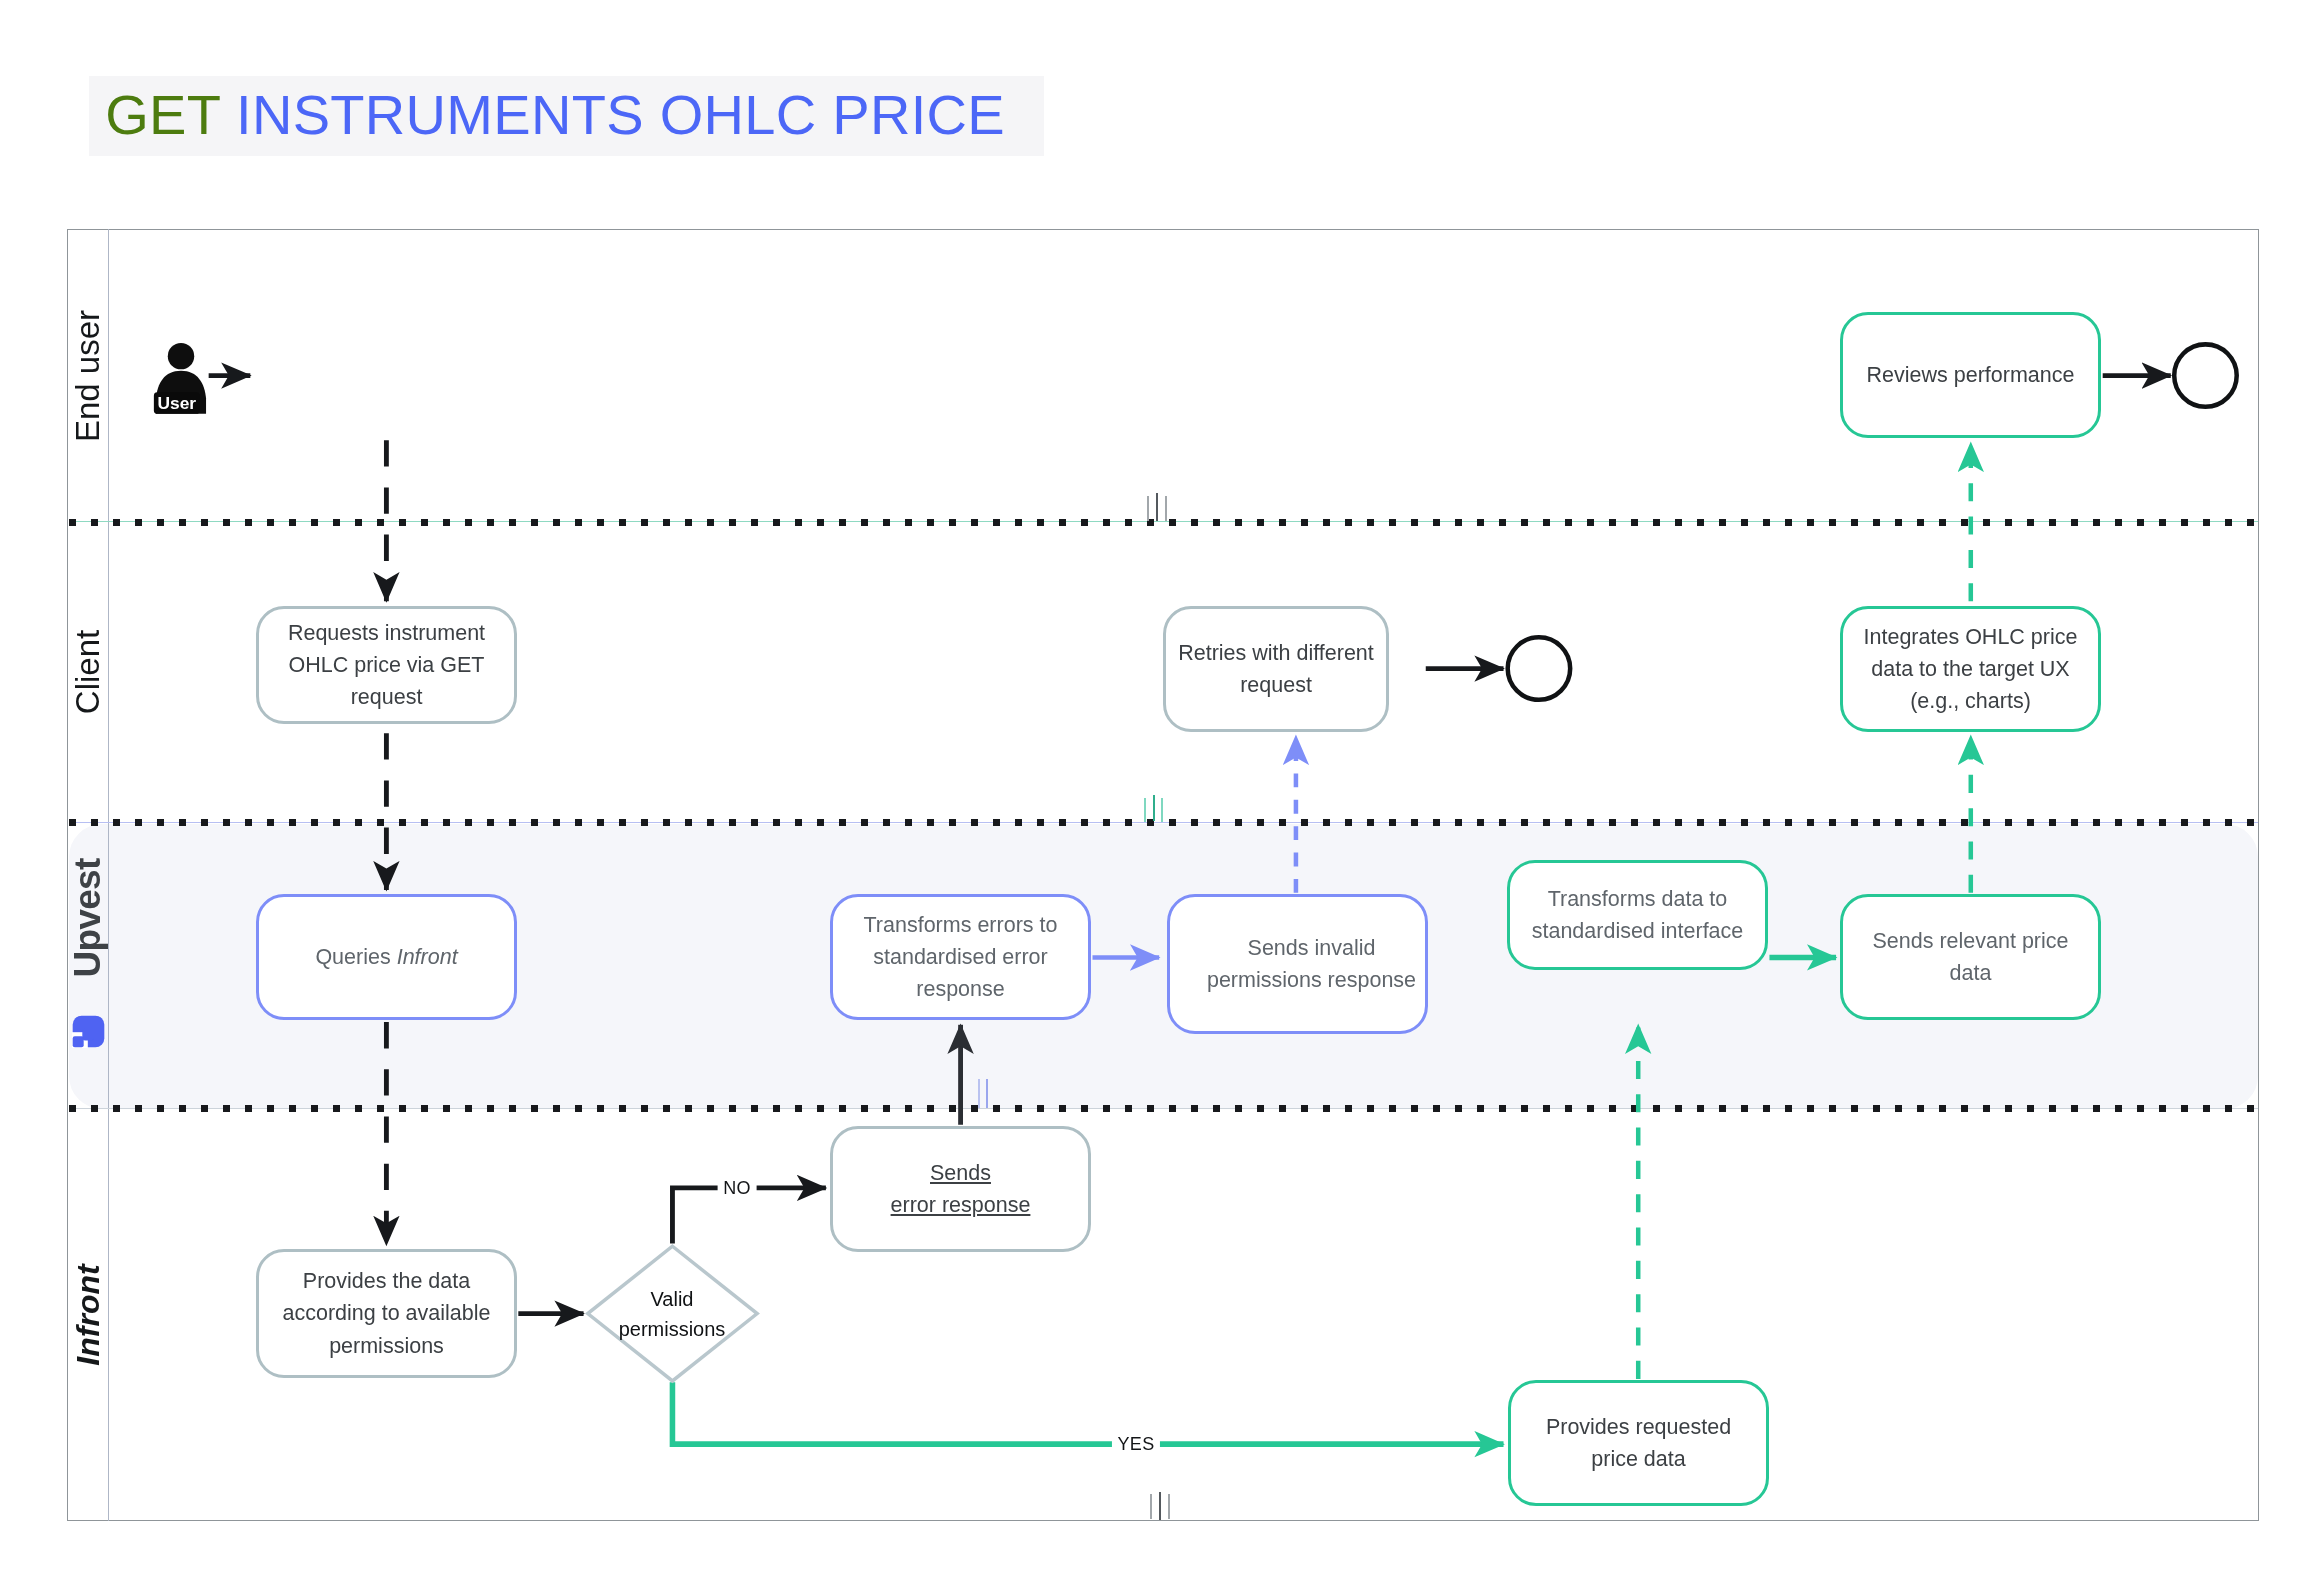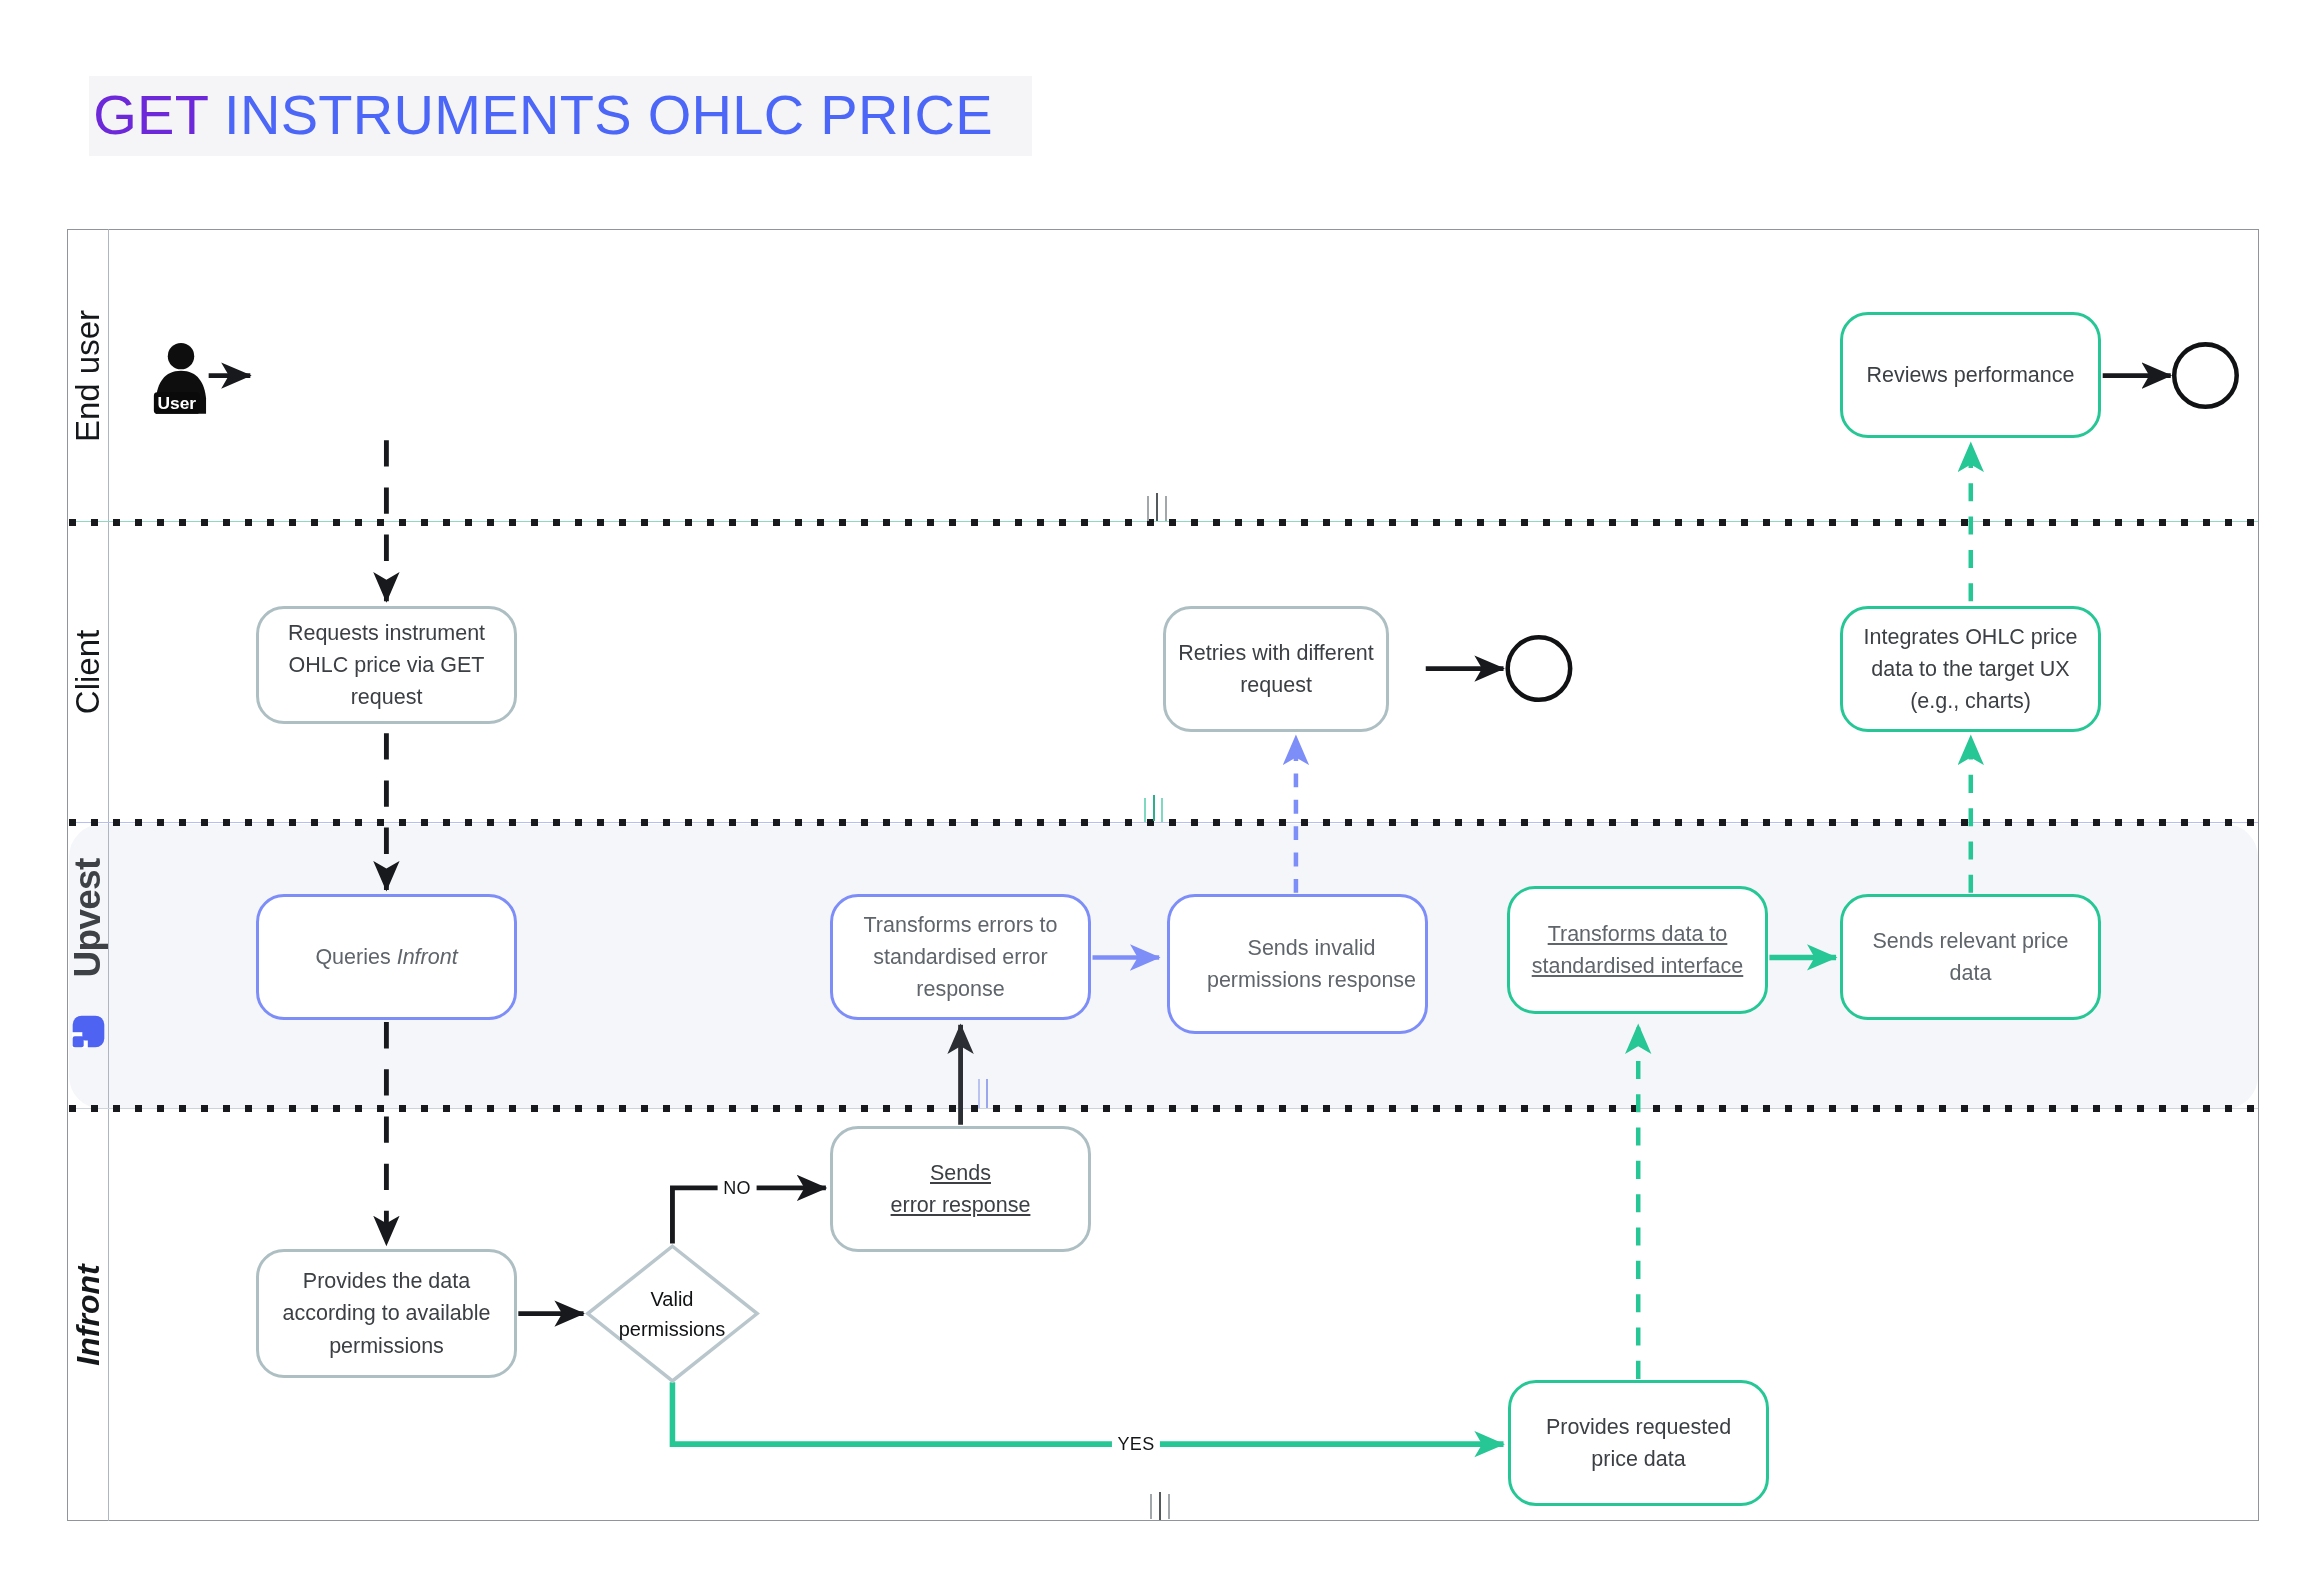--- a/index.html
+++ b/index.html
@@ -14,21 +14,21 @@
     --upvest-lane-bg:#f5f6fa;
     --title-bg:#f5f5f7;
   }
   html,body{margin:0;padding:0;background:#fff;}
   body{width:2319px;height:1583px;font-family:"Liberation Sans","DejaVu Sans",sans-serif;}
   #canvas{position:relative;width:2319px;height:1583px;background:#fff;overflow:hidden;}
 
   
   .title{position:absolute;left:89px;top:76px;display:inline-block;background:var(--title-bg);
          padding:5.6px 39px 9.7px 4.2px;font-size:56px;font-weight:500;letter-spacing:0.3px;white-space:nowrap;}
-  .title .t-method{color:#6d28d9;}
+  .title .t-method{color:#4d7c0f;margin-left:12px;}
   .title .t-subject{color:var(--title-blue);}
 
   
   .pool{position:absolute;left:67px;top:229px;width:2192px;height:1292px;border:1.4px solid #8f9599;box-sizing:border-box;}
   .upvest-bg{position:absolute;left:69px;top:824px;width:2189px;height:285px;background:var(--upvest-lane-bg);border-radius:33px;}
   .label-col-line{position:absolute;left:108px;top:229px;width:1.4px;height:1292px;background:#aeb6c6;}
   .sep-underlay{position:absolute;left:69px;width:2189px;height:1.4px;}
   .sep{position:absolute;left:69px;width:2189px;height:7px;
        background-image:repeating-linear-gradient(90deg,#17191c 0 7px,transparent 7px 22px);}
   .lane-title{position:absolute;left:88px;transform:translate(-50%,-50%) rotate(-90deg);
@@ -179,21 +179,21 @@
   </div>
   <div class="node n-blue" style="left:830px;top:894px;width:261px;height:126px;">
     <span>Transforms errors to
 standardised error
 response</span>
   </div>
   <div class="node n-blue" style="left:1167px;top:894px;width:261px;height:140px;padding-left:28px;">
     <span>Sends invalid
 permissions response</span>
   </div>
-  <div class="node n-green-muted" style="left:1507px;top:886px;width:261px;height:128px;text-decoration:underline;">
+  <div class="node n-green-muted" style="left:1507px;top:860px;width:261px;height:110px;">
     <span>Transforms data to
 standardised interface</span>
   </div>
   <div class="node n-green-muted" style="left:1840px;top:894px;width:261px;height:126px;">
     <span>Sends relevant price
 data</span>
   </div>
 
   <div class="node n-gray" style="left:830px;top:1126px;width:261px;height:126px;text-decoration:underline;">
     <span>Sends

